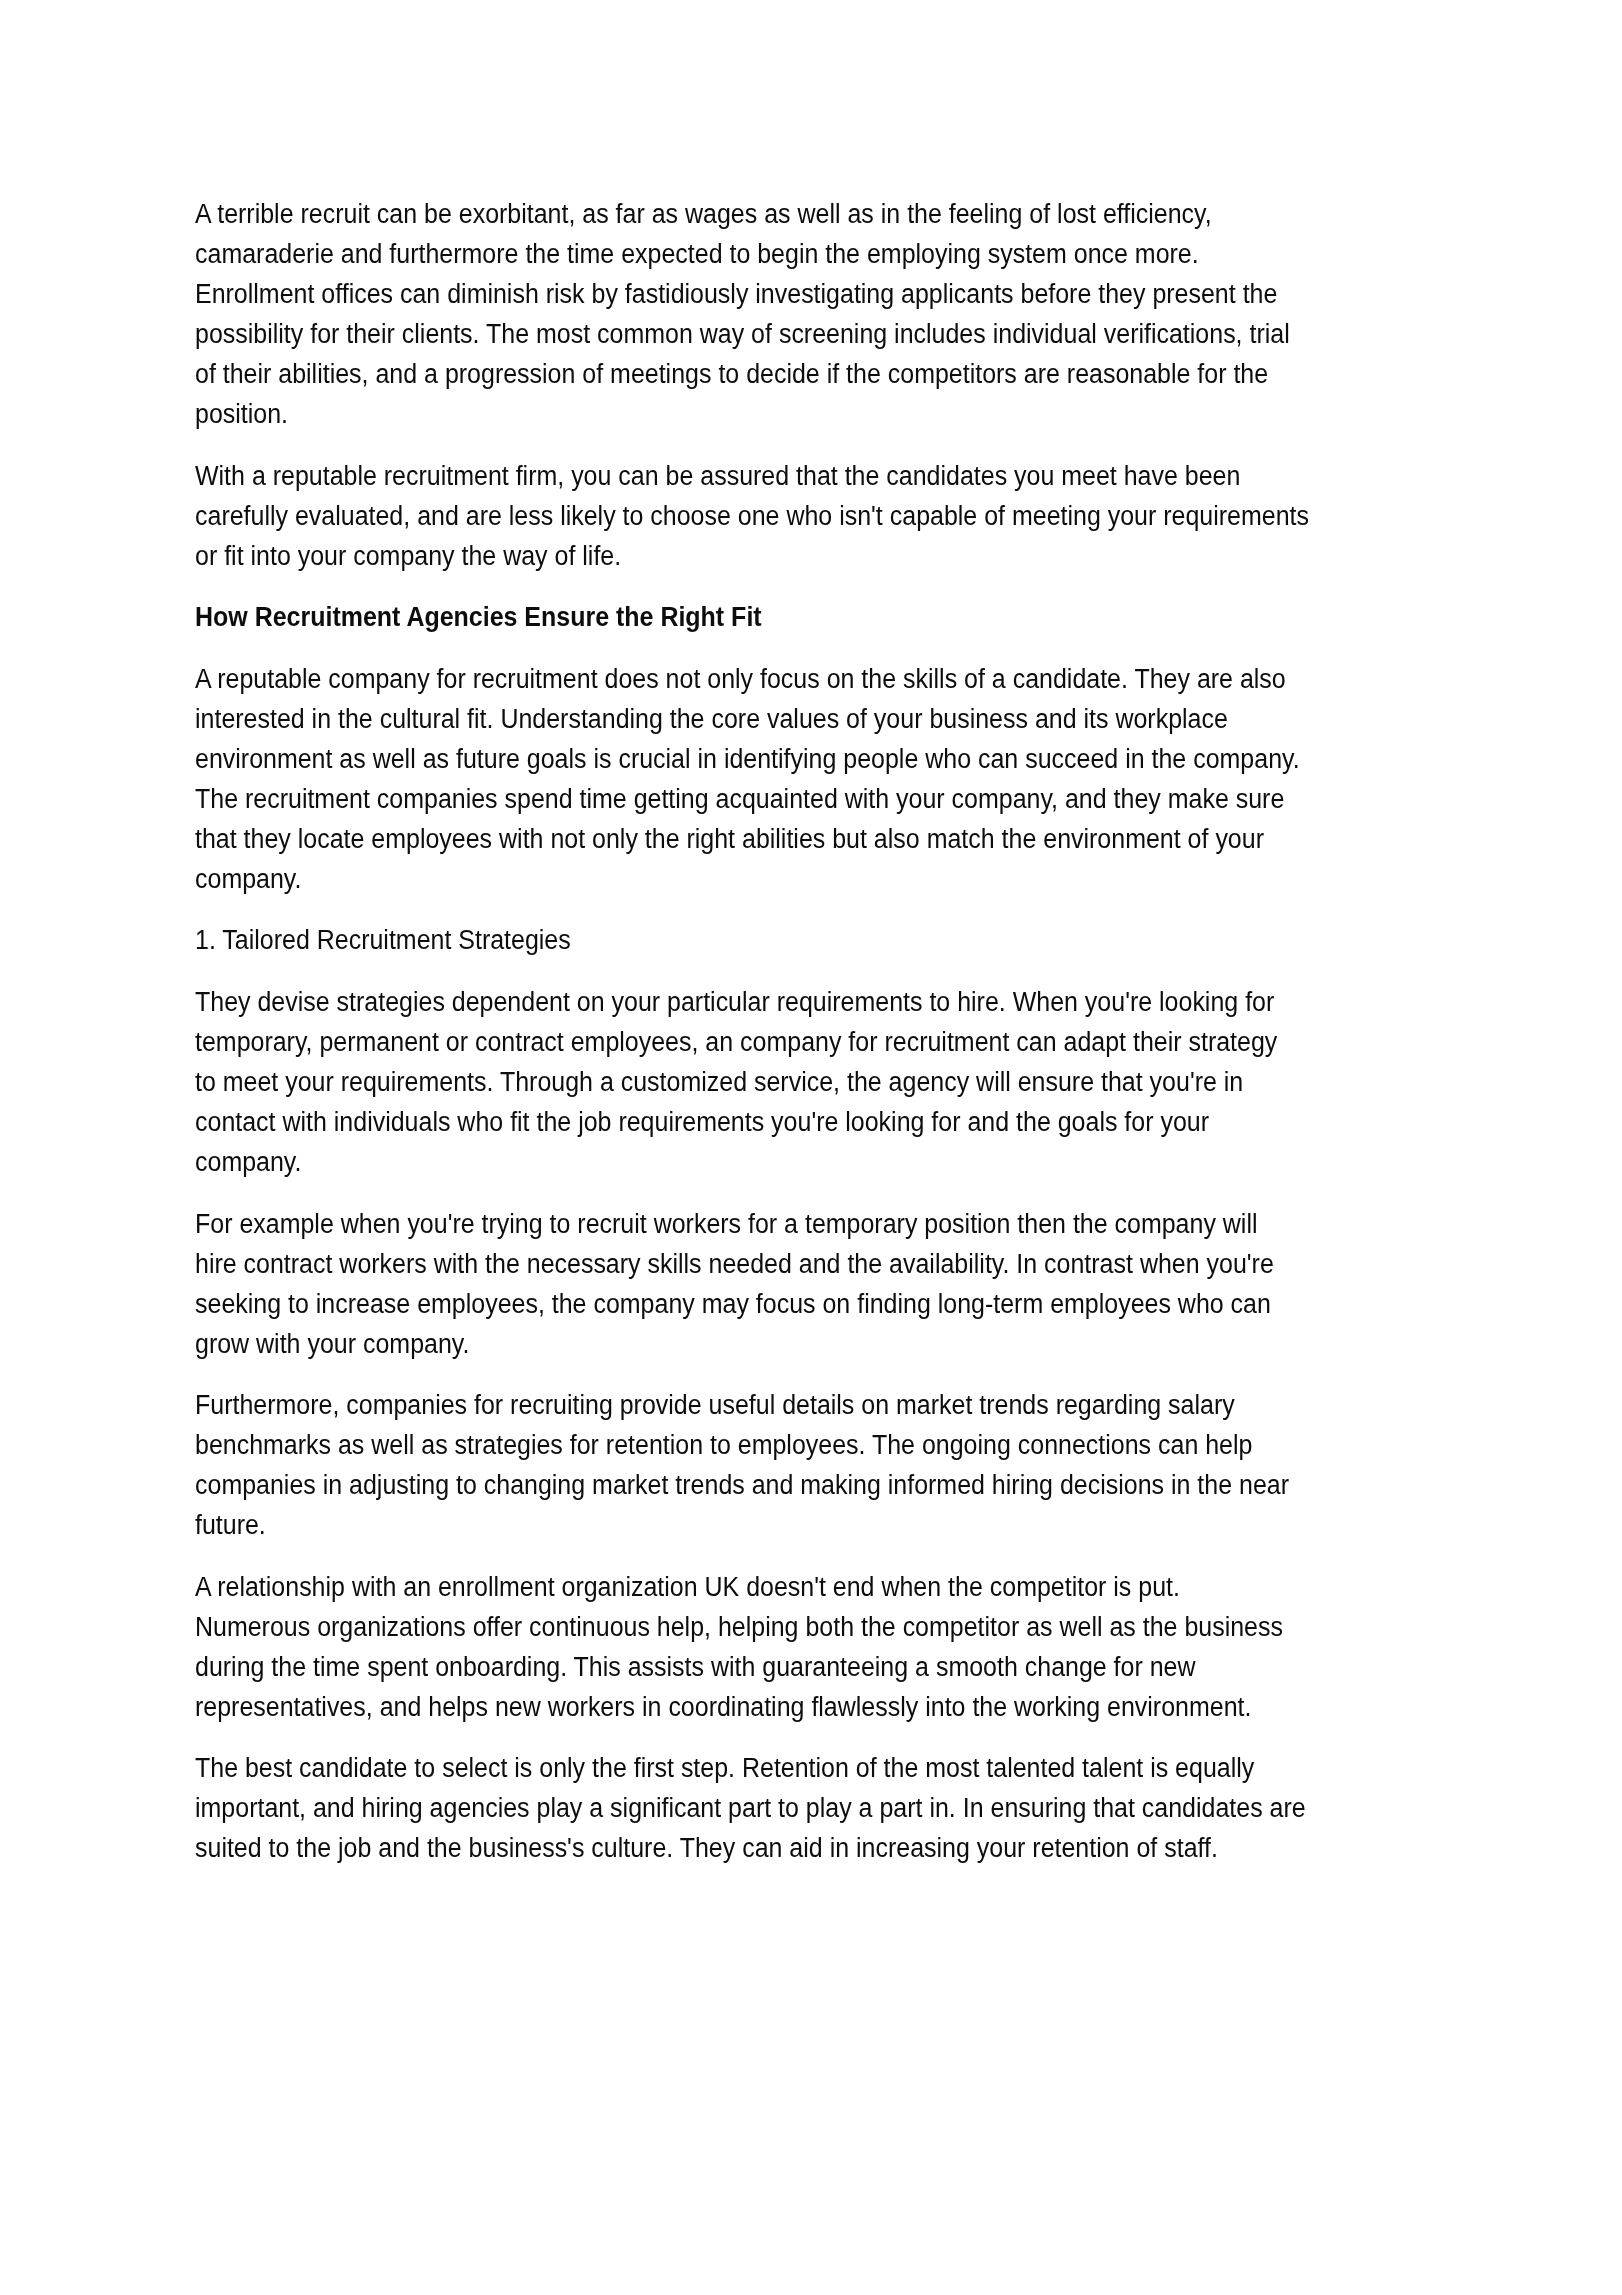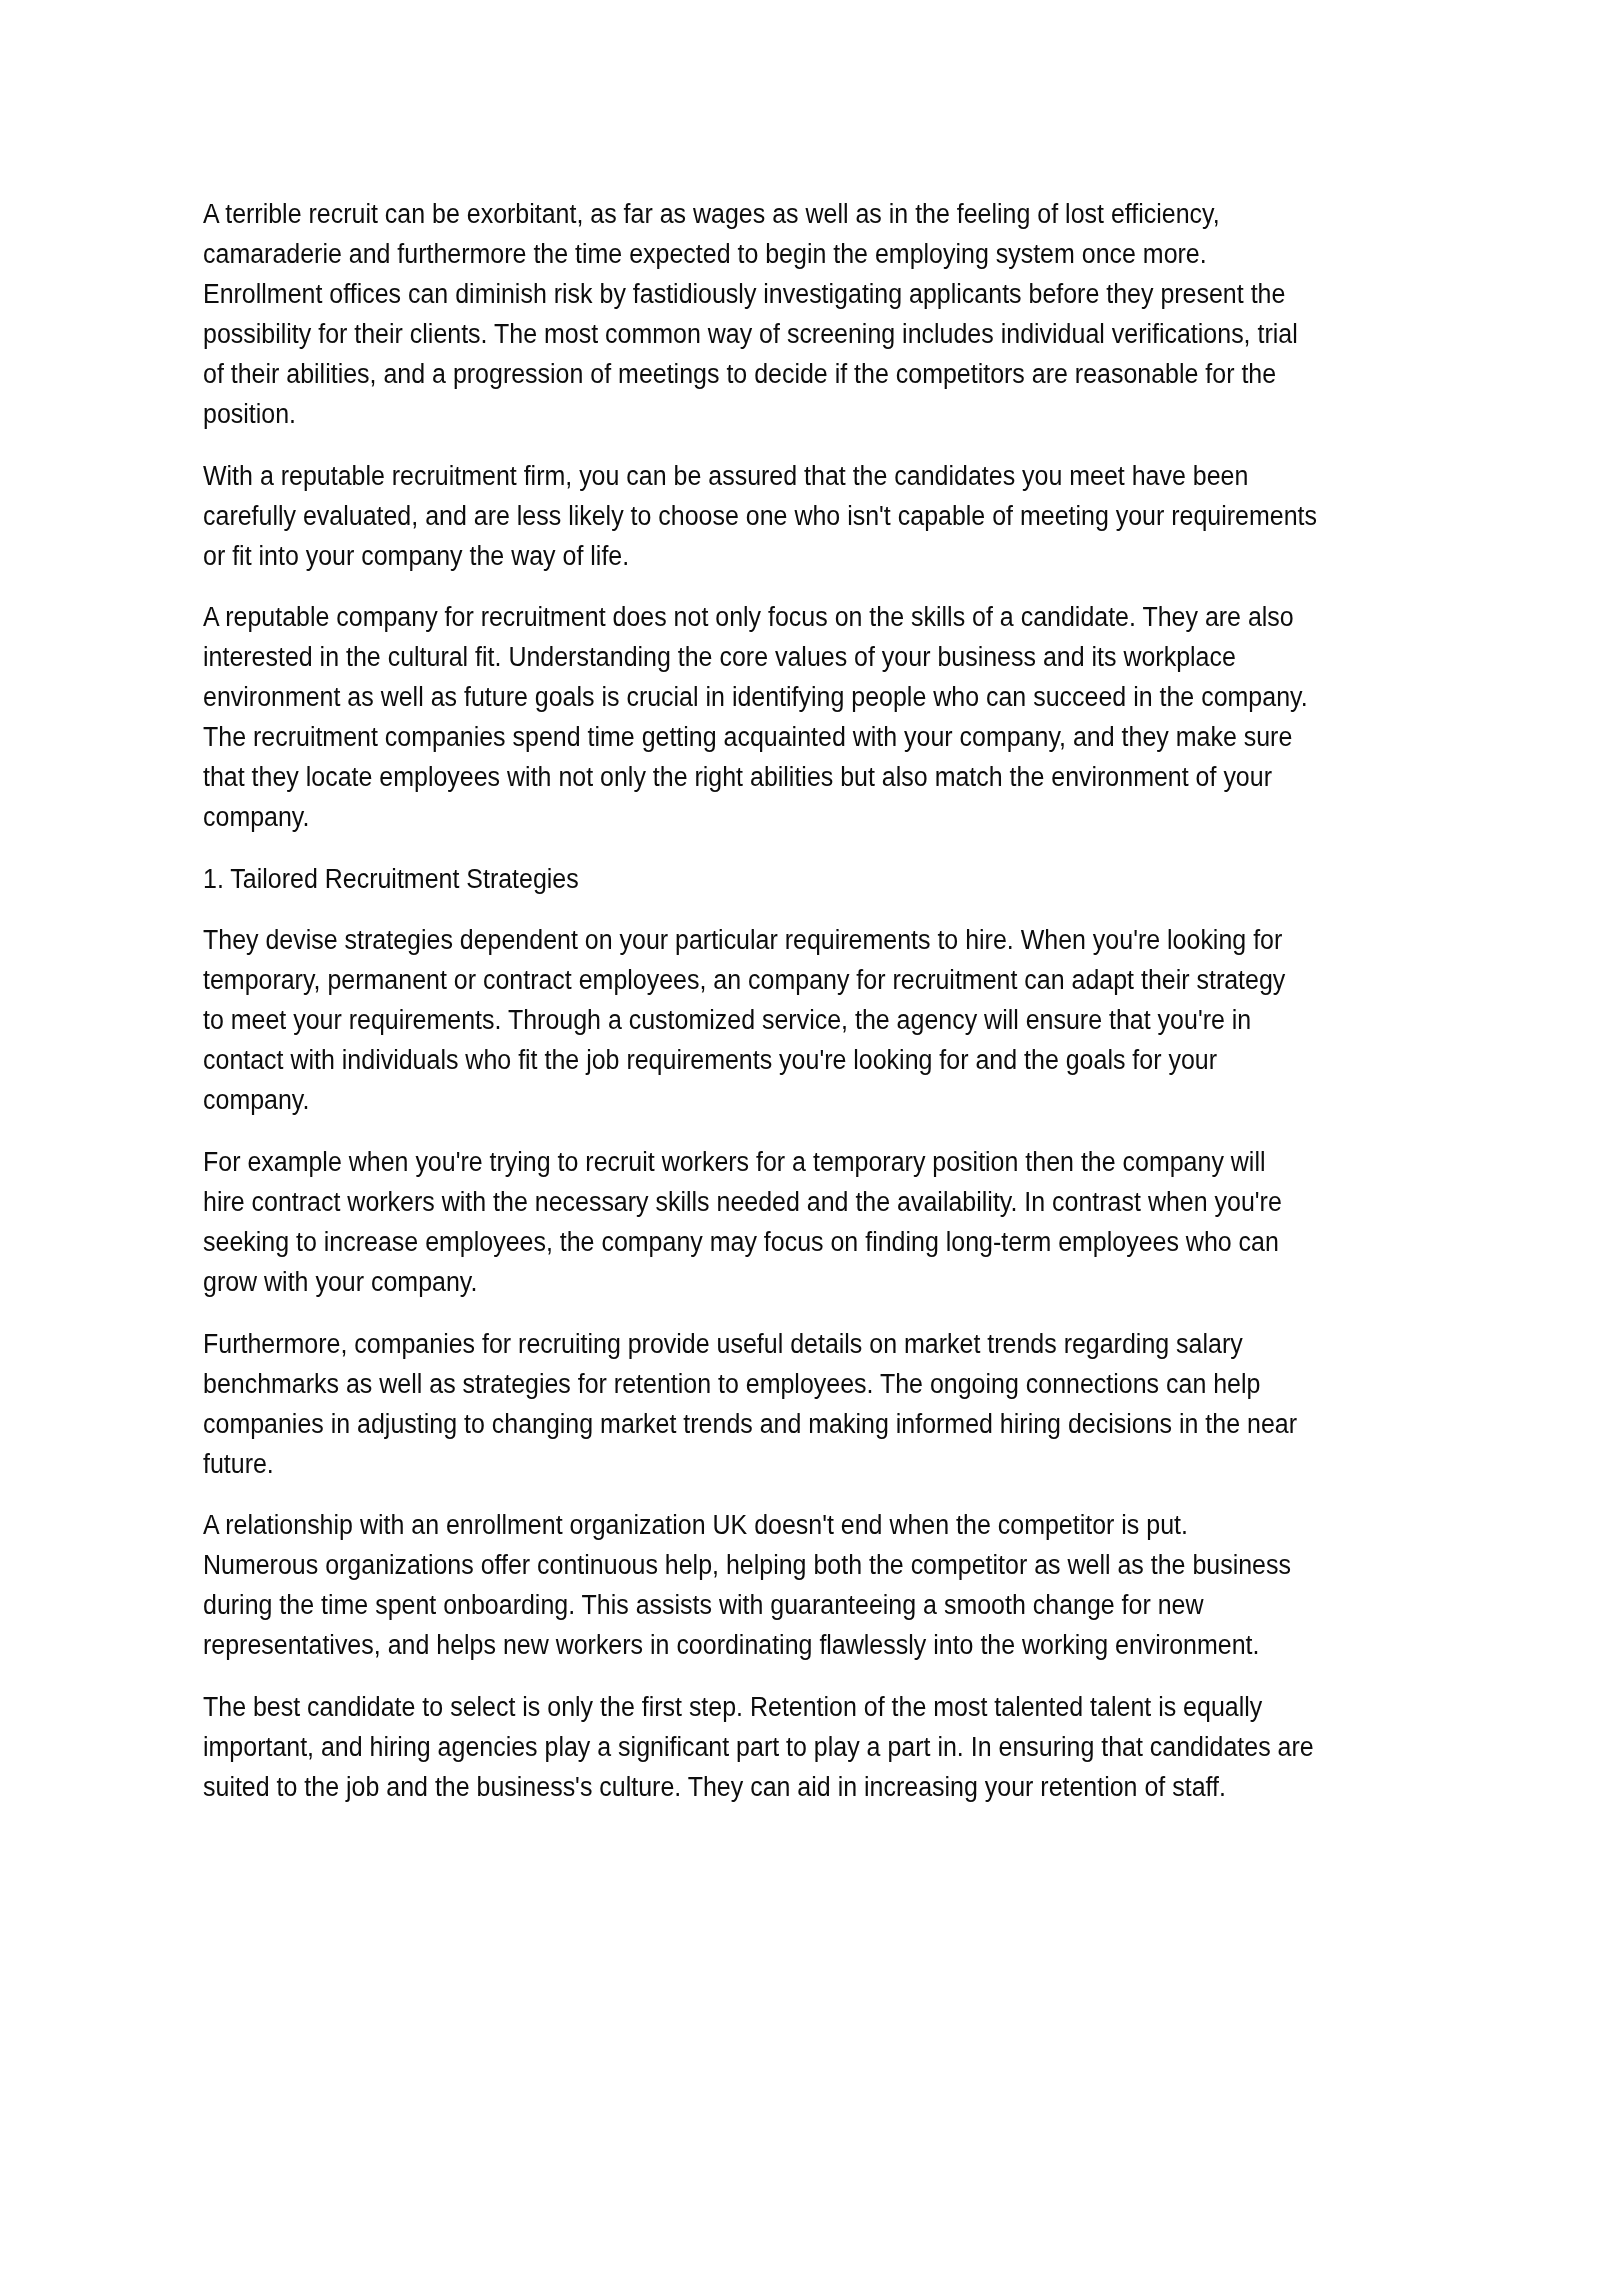--- a/index.html
+++ b/index.html
@@ -8,21 +8,21 @@
     background: #ffffff;
   }
   body {
     width: 1623px;
     height: 2295px;
     overflow: hidden;
     position: relative;
   }
   .page {
     position: absolute;
-    left: 203px;
+    left: 195px;
     top: 194px;
     width: 1268px;
     color: #0d0d0d;
     font-family: "Liberation Sans", sans-serif;
     font-size: 27px;
   }
   .para {
     margin: 0 0 21.6px 0;
   }
   .line {
@@ -49,20 +49,23 @@
     <span class="line">of their abilities, and a progression of meetings to decide if the competitors are reasonable for the</span>
     <span class="line">position.</span>
   </div>
 
   <div class="para">
     <span class="line">With a reputable recruitment firm, you can be assured that the candidates you meet have been</span>
     <span class="line">carefully evaluated, and are less likely to choose one who isn't capable of meeting your requirements</span>
     <span class="line">or fit into your company the way of life.</span>
   </div>
 
+  <div class="para heading">
+    <span class="line">How Recruitment Agencies Ensure the Right Fit</span>
+  </div>
 
   <div class="para">
     <span class="line">A reputable company for recruitment does not only focus on the skills of a candidate. They are also</span>
     <span class="line">interested in the cultural fit. Understanding the core values of your business and its workplace</span>
     <span class="line">environment as well as future goals is crucial in identifying people who can succeed in the company.</span>
     <span class="line">The recruitment companies spend time getting acquainted with your company, and they make sure</span>
     <span class="line">that they locate employees with not only the right abilities but also match the environment of your</span>
     <span class="line">company.</span>
   </div>
 

